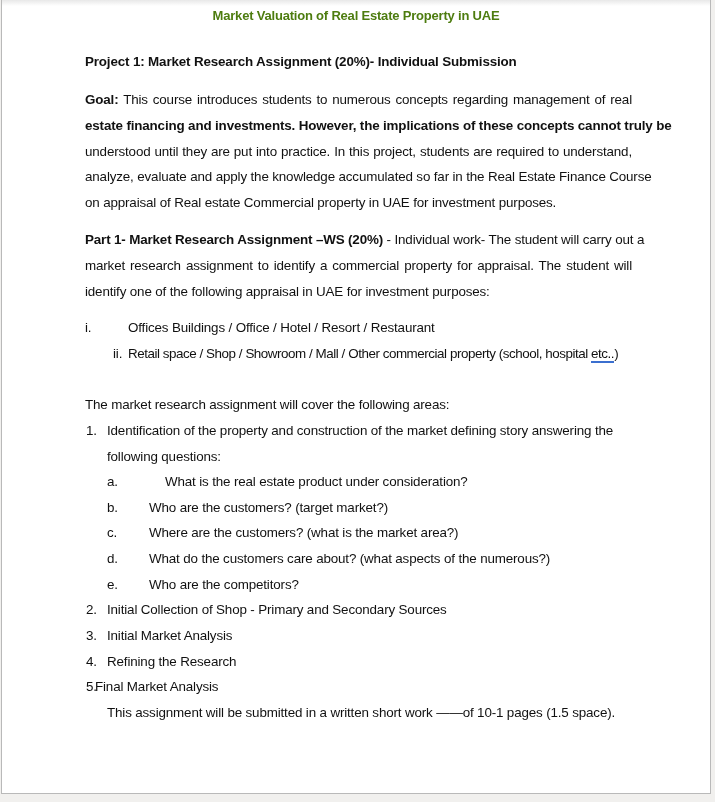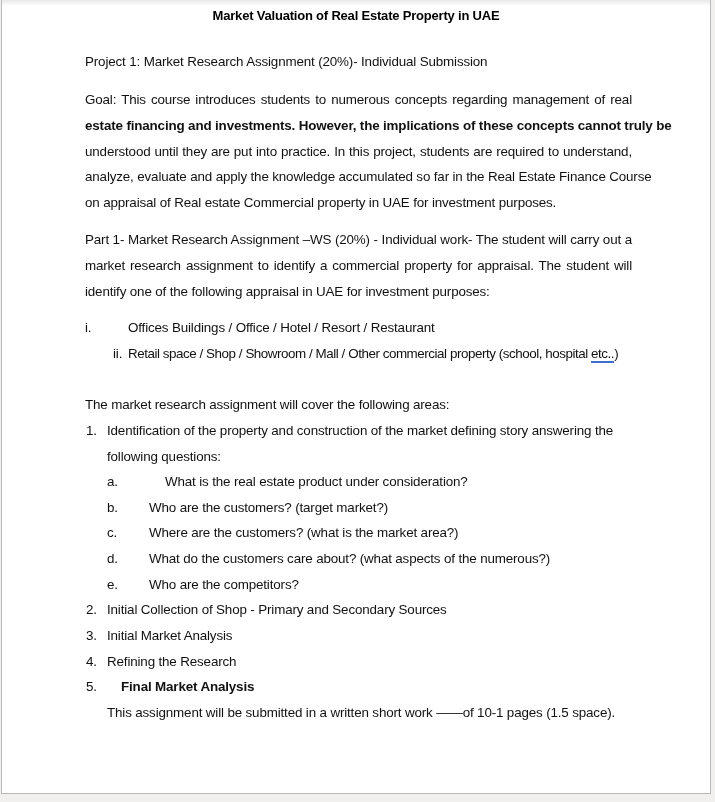--- a/index.html
+++ b/index.html
@@ -10,26 +10,26 @@
   .page {
     position:absolute; left:1px; top:0; width:710px; height:794px;
     background:#ffffff; border:1px solid #b9b9b9; border-top:none; box-sizing:border-box;
   }
   .page-topbar {
     position:absolute; left:0; top:0; right:0; height:6px;
     background:linear-gradient(#e8e8e8,#ffffff);
   }
   .header-title {
     position:absolute; top:8px; left:0; width:100%; text-align:center;
-    color:#000000; font-weight:bold; font-size:13px; letter-spacing:-0.2px;
+    color:#4d7c0f; font-weight:bold; font-size:13px; letter-spacing:-0.2px;
   }
   .text { position:absolute; left:83px; width:547px; font-size:13.4px; color:#111; letter-spacing:-0.15px; }
   .line { position:absolute; white-space:nowrap; }
   .just { text-align:justify; text-align-last:justify; width:547px; }
-  b { font-weight:normal;margin-top:35px; }
+  b { font-weight:bold;margin-top:35px; }
   .lbl { position:absolute; }
   .underline-dbl { border-bottom:2px double #3b6fcf; }
 </style>
 </head>
 <body>
 
 <div class="page">
   <div class="page-topbar"></div>
   <div class="header-title">Market Valuation of Real Estate Property in UAE</div>
 
@@ -101,19 +101,19 @@
       <div class="line" style="top:628px;">
           <span class="lbl" style="left:1px;">3.</span>
           <span class="lbl" style="left:22px;">Initial Market Analysis</span>
         </div>
       <div class="line" style="top:654px;">
           <span class="lbl" style="left:1px;">4.</span>
           <span class="lbl" style="left:22px;">Refining the Research</span>
         </div>
       <div class="line" style="top:679px;">
           <span class="lbl" style="left:1px;">5.</span>
-          <span class="lbl" style="left:36px;font-weight:bold;">Final Market Analysis</span>
+          <span class="lbl" style="left:10px;">Final Market Analysis</span>
         </div>
     </div>
 
     <div class="line" style="top:705px; left:22px;">This assignment will be submitted in a written short work ——of 10-1 pages (1.5 space).</div>
   </div>
 </div>
 
 </body></html>

